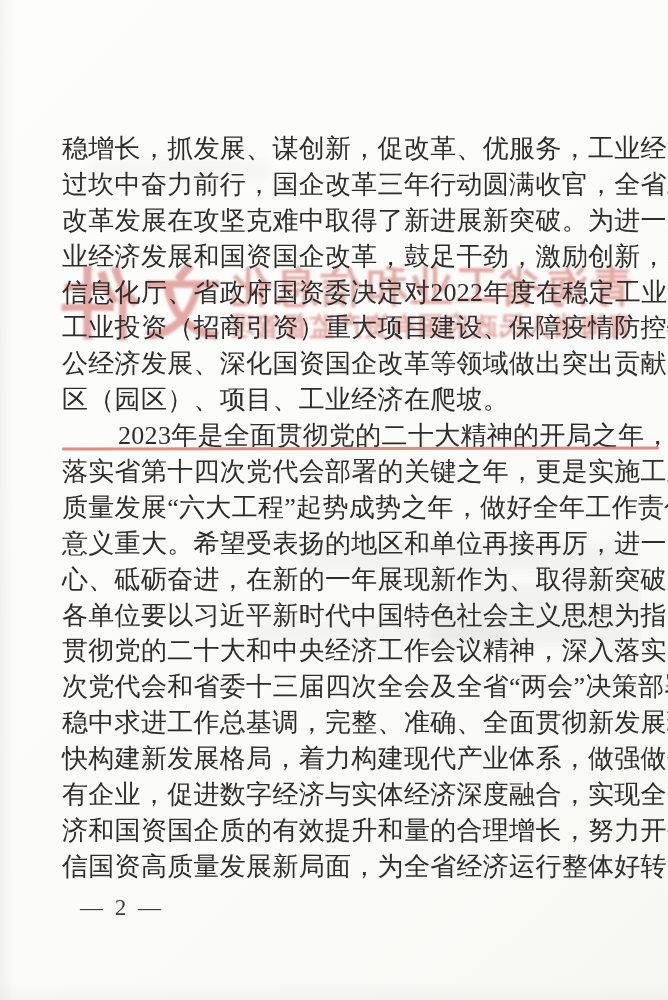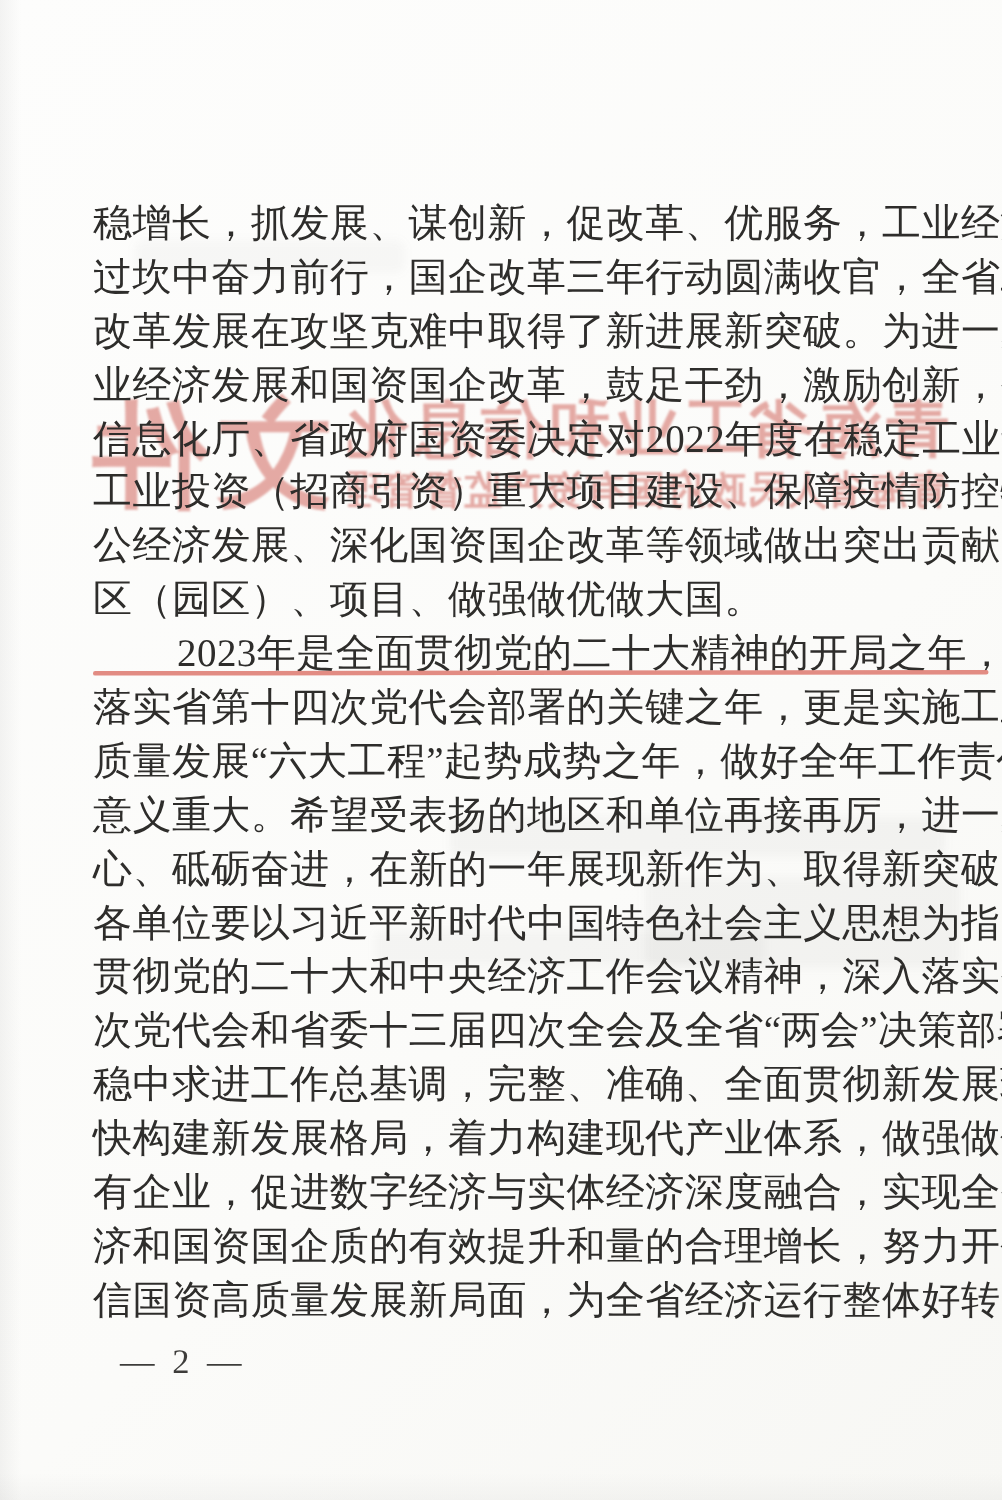--- a/index.html
+++ b/index.html
@@ -83,21 +83,21 @@
   </div>
 
   <div class="content">
     <div class="line">稳增长，抓发展、谋创新，促改革、优服务，工业经济在爬坡</div>
     <div class="line">过坎中奋力前行，国企改革三年行动圆满收官，全省工信国资</div>
     <div class="line">改革发展在攻坚克难中取得了新进展新突破。为进一步推动工</div>
     <div class="line">业经济发展和国资国企改革，鼓足干劲，激励创新，省工业和</div>
     <div class="line">信息化厅、省政府国资委决定对2022年度在稳定工业经济运行、</div>
     <div class="line">工业投资（招商引资）重大项目建设、保障疫情防控物资、非</div>
     <div class="line">公经济发展、深化国资国企改革等领域做出突出贡献的重点地</div>
-    <div class="line no-just">区（园区）、项目、做强做优做大国。</div>
+    <div class="line no-just">区（园区）、项目、工业经济在爬坡。</div>
     <div class="line indent">2023年是全面贯彻党的二十大精神的开局之年，也是贯彻</div>
     <div class="line">落实省第十四次党代会部署的关键之年，更是实施工业经济高</div>
     <div class="line">质量发展“六大工程”起势成势之年，做好全年工作责任重大、</div>
     <div class="line">意义重大。希望受表扬的地区和单位再接再厉，进一步坚定信</div>
     <div class="line">心、砥砺奋进，在新的一年展现新作为、取得新突破。各地区、</div>
     <div class="line">各单位要以习近平新时代中国特色社会主义思想为指引，全面</div>
     <div class="line">贯彻党的二十大和中央经济工作会议精神，深入落实省第十四</div>
     <div class="line">次党代会和省委十三届四次全会及全省“两会”决策部署，坚持</div>
     <div class="line">稳中求进工作总基调，完整、准确、全面贯彻新发展理念，加</div>
     <div class="line">快构建新发展格局，着力构建现代产业体系，做强做优做大国</div>

